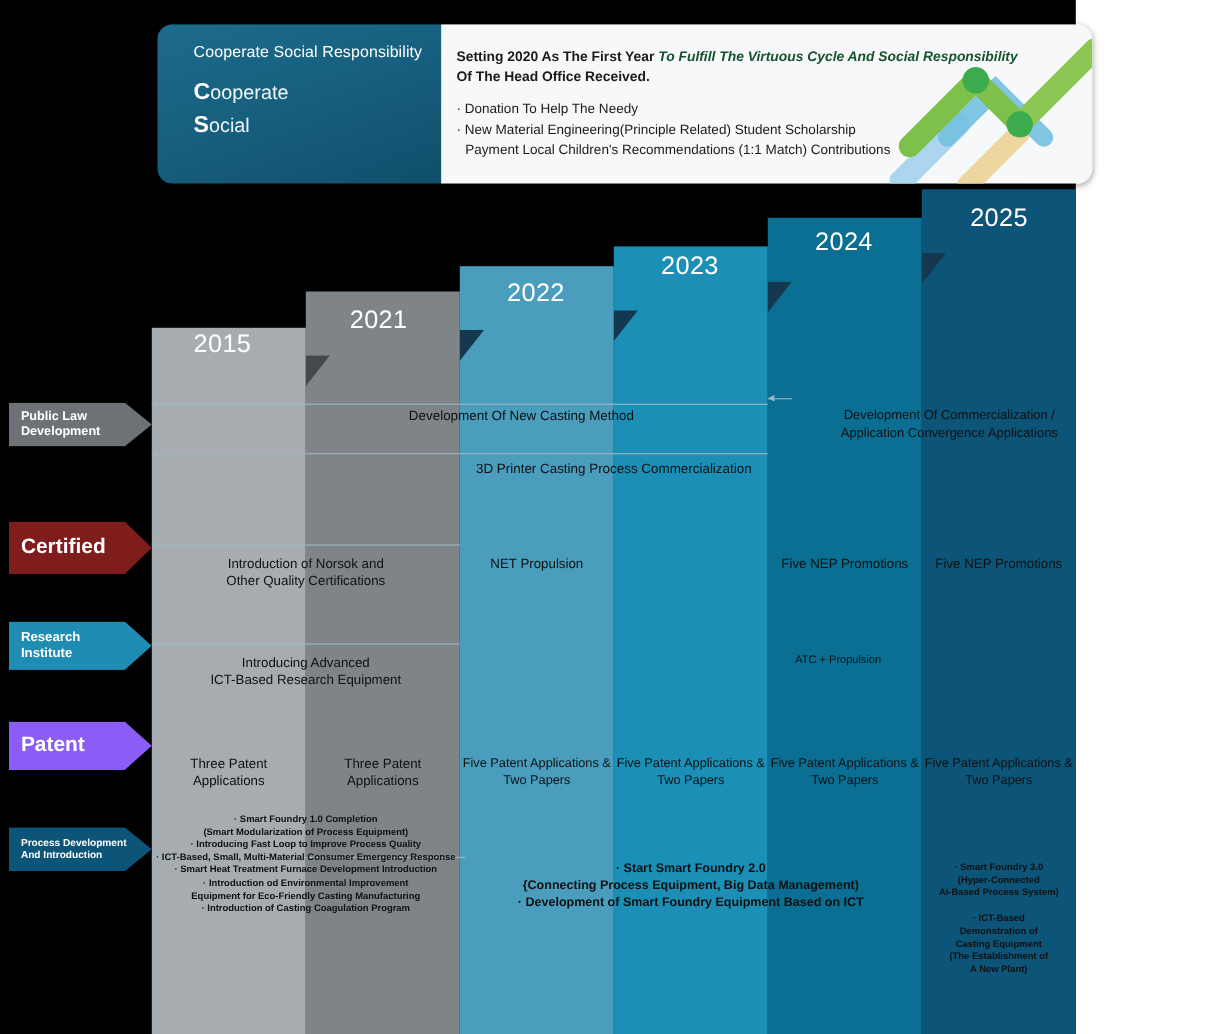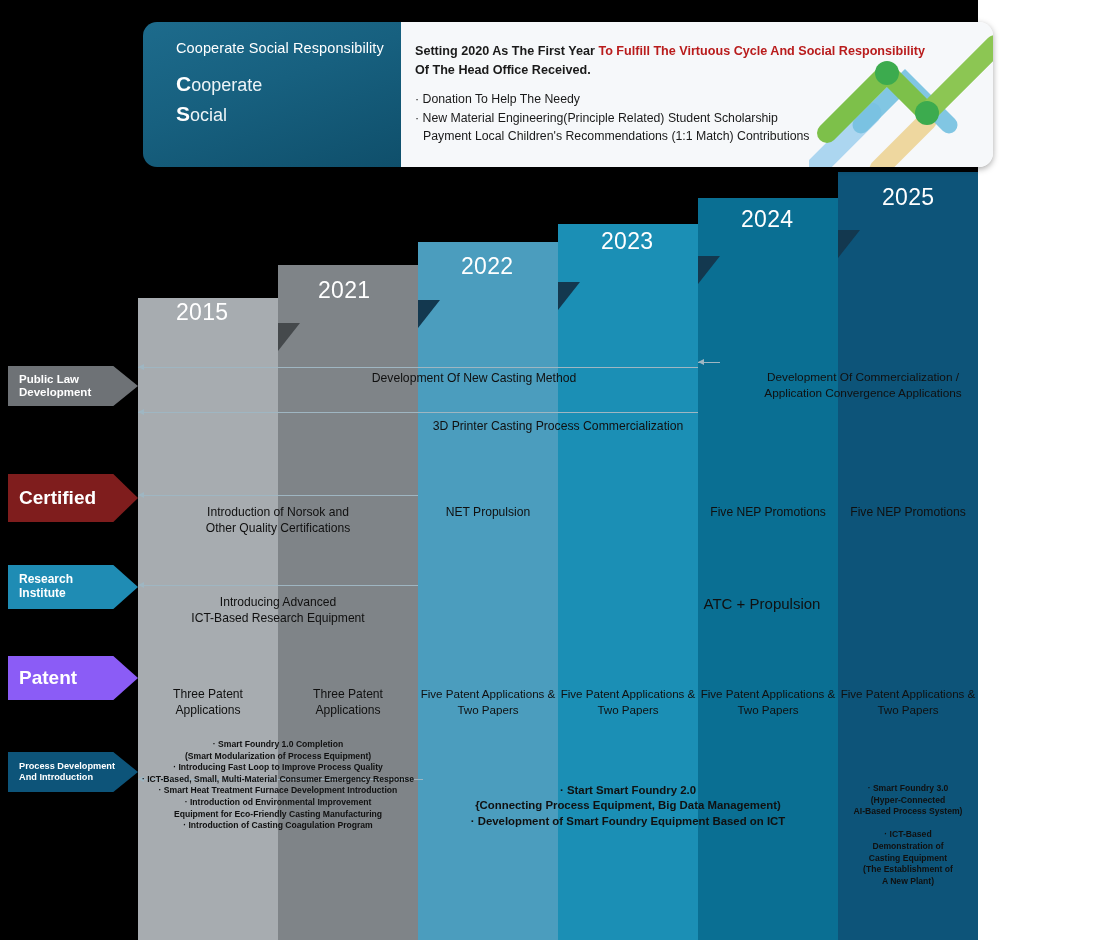--- a/index.html
+++ b/index.html
@@ -63,21 +63,21 @@
     overflow: hidden;
   }
   .csr-headline {
     font-size: 12.6px;
     font-weight: 700;
     color: #1a1a1a;
     line-height: 1.48;
     position: relative;
     z-index: 3;
   }
-  .csr-headline .hl { color: #b91c1c; }
+  .csr-headline .hl { color: #14532d; font-style: italic; }
   .csr-bullets {
     margin-top: 11px;
     position: relative;
     z-index: 3;
   }
   .csr-bullet {
     font-size: 12.3px;
     color: #1a1a1a;
     line-height: 1.5;
     white-space: pre-line;
@@ -200,21 +200,21 @@
       <div class="cell" style="left: 698px; top: 370px; width: 280px; font-size: 11.8px; font-weight: 400; margin-left: 25px;">Development Of Commercialization /
 Application Convergence Applications</div>
       <div class="cell" style="left: 418px; top: 418px; width: 280px; font-size: 12.2px; font-weight: 400;">3D Printer Casting Process Commercialization</div>
       <div class="cell" style="left: 138px; top: 504px; width: 280px; font-size: 12.1px; font-weight: 400;">Introduction of Norsok and
 Other Quality Certifications</div>
       <div class="cell" style="left: 418px; top: 504px; width: 140px; font-size: 12.1px; font-weight: 400;">NET Propulsion</div>
       <div class="cell" style="left: 698px; top: 504px; width: 140px; font-size: 12.1px; font-weight: 400;">Five NEP Promotions</div>
       <div class="cell" style="left: 838px; top: 504px; width: 140px; font-size: 12.1px; font-weight: 400;">Five NEP Promotions</div>
       <div class="cell" style="left: 138px; top: 594px; width: 280px; font-size: 12.1px; font-weight: 400;">Introducing Advanced
 ICT-Based Research Equipment</div>
-      <div class="cell" style="left: 698px; top: 594px; width: 128px; font-size: 15px; font-weight: 400;">ATC + Propulsion</div>
+      <div class="cell" style="left: 698px; top: 594px; width: 128px; font-size: 10px; font-weight: 400;">ATC + Propulsion</div>
       <div class="cell" style="left: 138px; top: 686px; width: 140px; font-size: 12.1px; font-weight: 400;">Three Patent
 Applications</div>
       <div class="cell" style="left: 278px; top: 686px; width: 140px; font-size: 12.1px; font-weight: 400;">Three Patent
 Applications</div>
       <div class="cell" style="left: 418px; top: 686px; width: 140px; font-size: 11.6px; font-weight: 400;">Five Patent Applications &amp;
 Two Papers</div>
       <div class="cell" style="left: 558px; top: 686px; width: 140px; font-size: 11.6px; font-weight: 400;">Five Patent Applications &amp;
 Two Papers</div>
       <div class="cell" style="left: 698px; top: 686px; width: 140px; font-size: 11.6px; font-weight: 400;">Five Patent Applications &amp;
 Two Papers</div>

